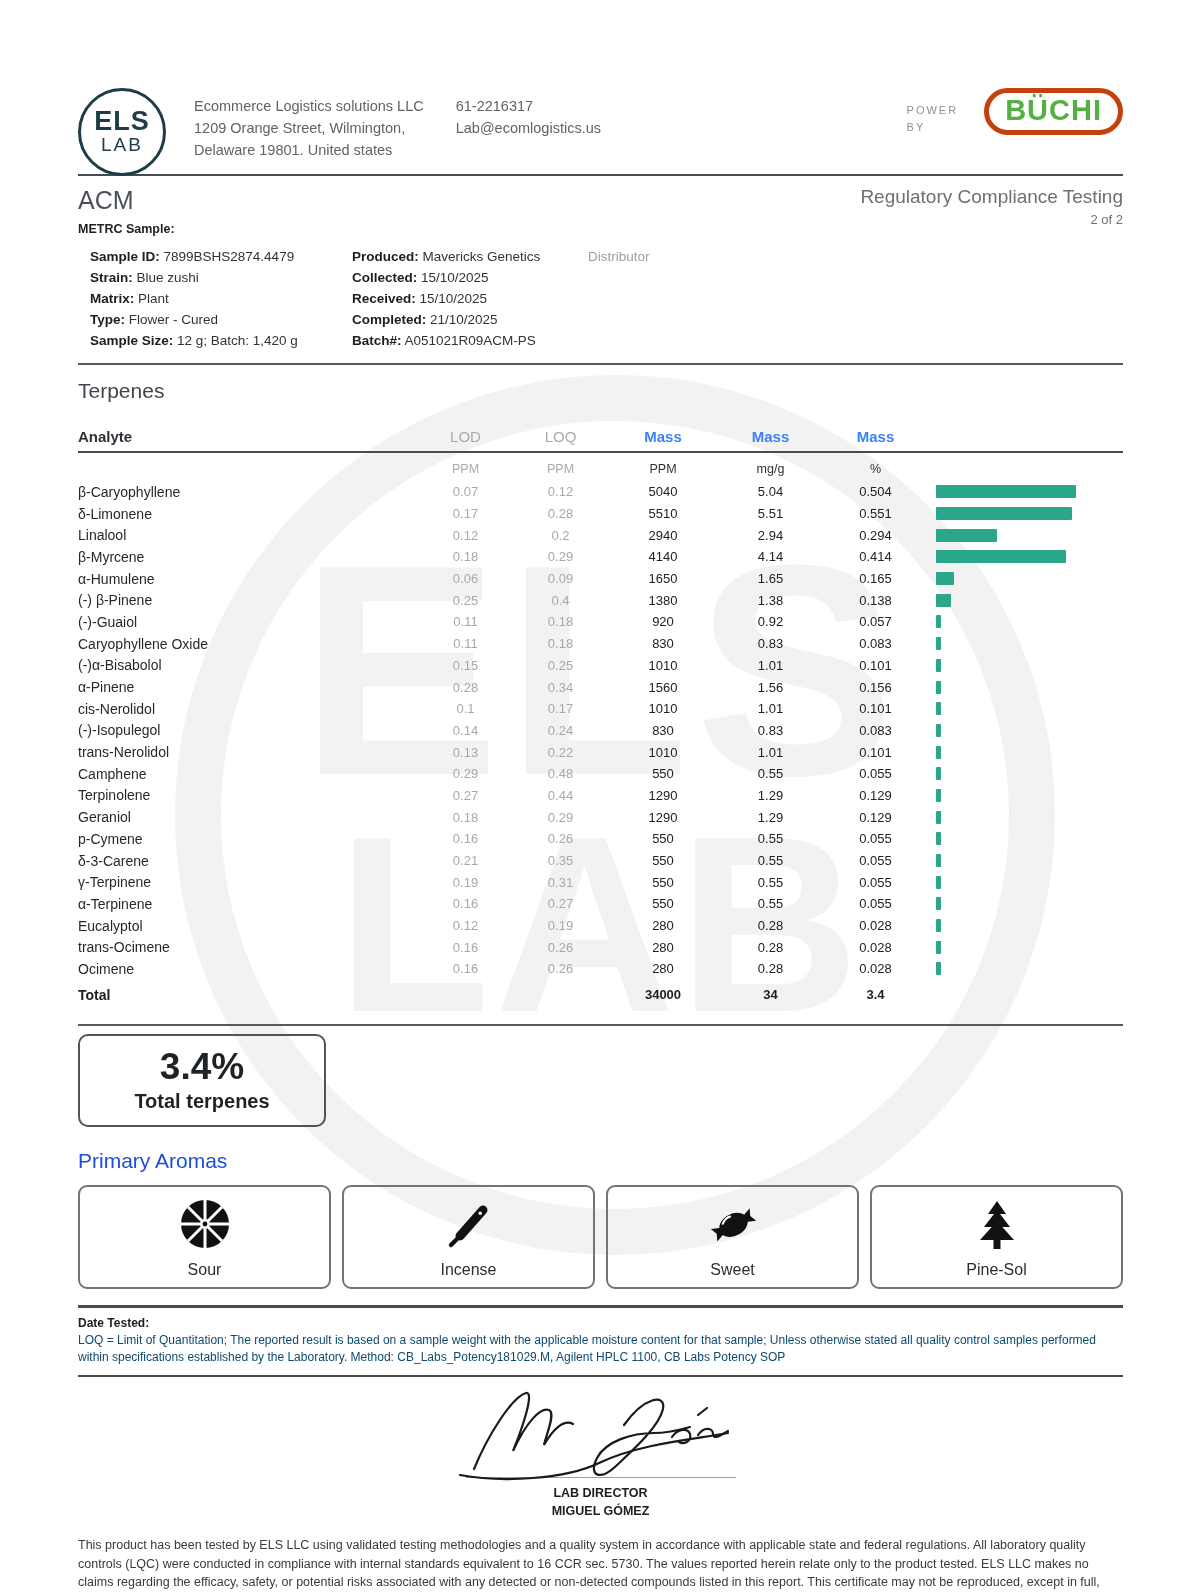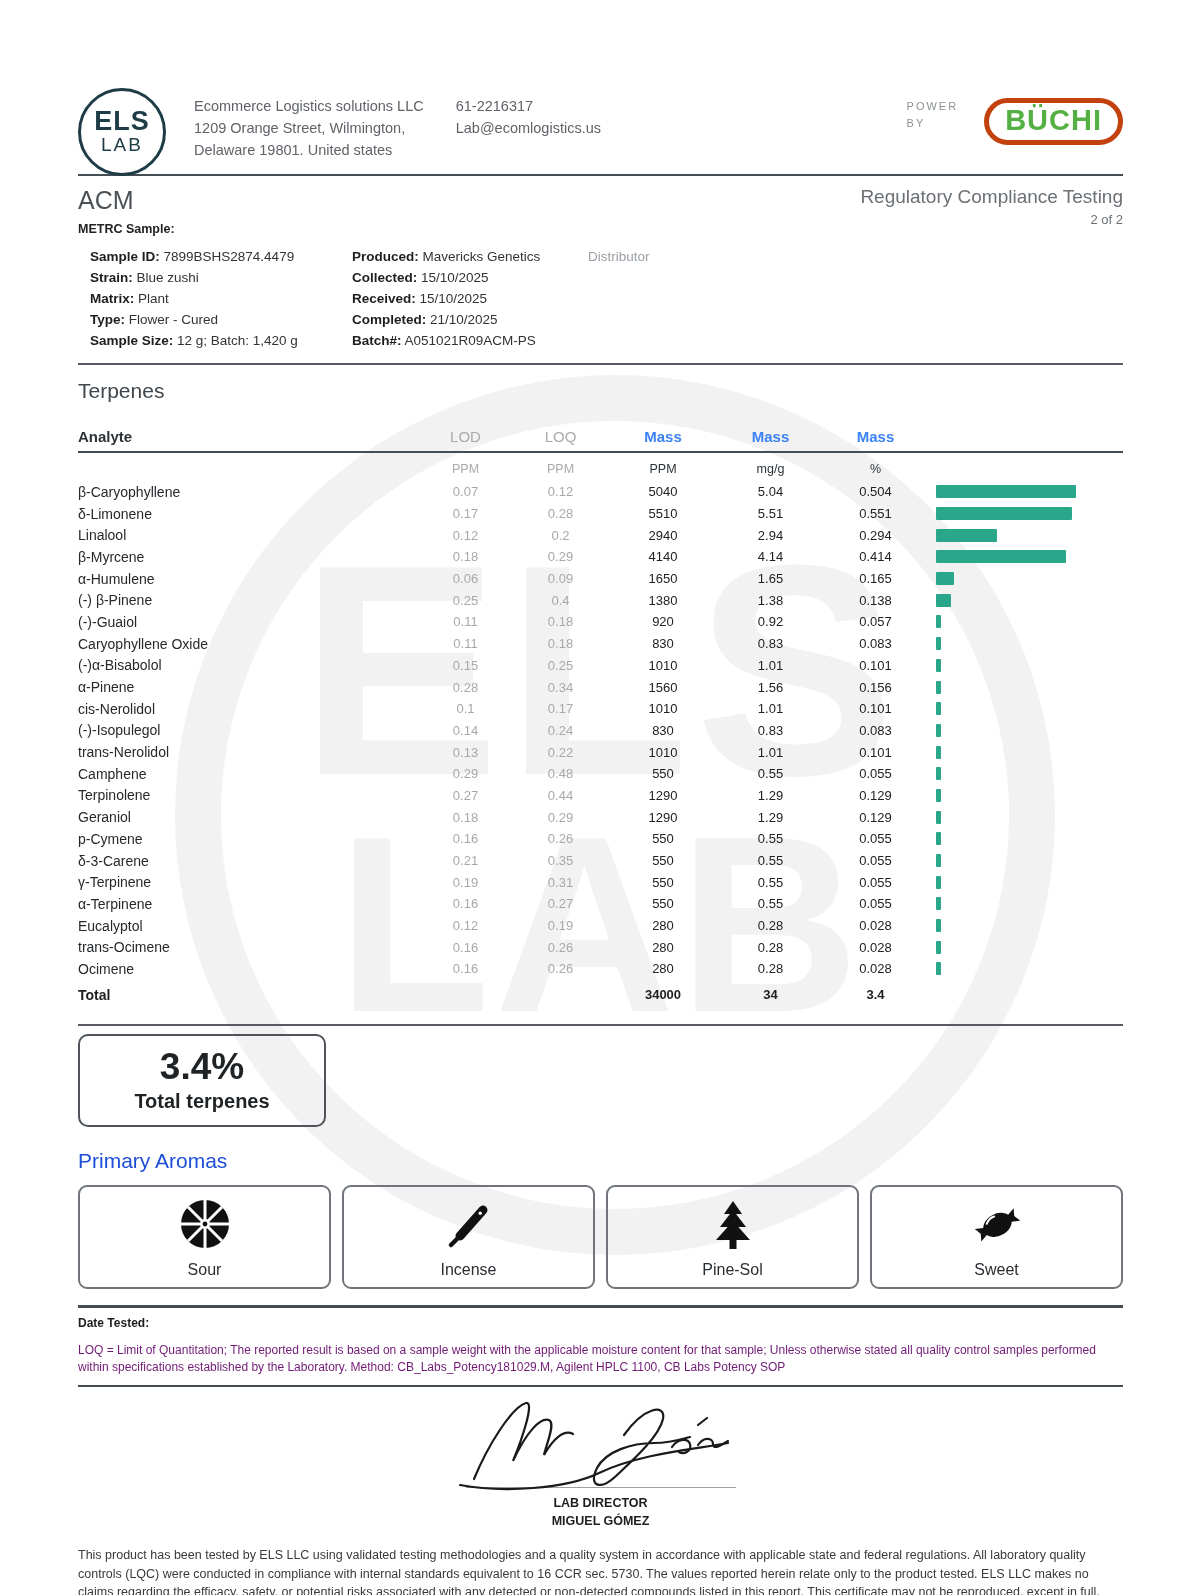--- a/index.html
+++ b/index.html
@@ -14,21 +14,21 @@
   .wm-els { position:absolute; left:0; top:520px; width:1201px; text-align:center; font-size:300px; font-weight:800; letter-spacing:6px; color:#f2f2f2; line-height:1; }
   .wm-lab { position:absolute; left:0; top:800px; width:1201px; text-align:center; font-size:250px; font-weight:800; letter-spacing:4px; color:#f2f2f2; line-height:1; }
 
   
   .hdr { display:flex; align-items:flex-start; height:86px; }
   .logo-circle { width:88px; height:88px; border:3px solid #1d3c46; border-radius:50%; display:flex; flex-direction:column; align-items:center; justify-content:center; color:#1d3c46; flex:none; }
   .logo-els { font-size:27px; font-weight:800; letter-spacing:1px; line-height:1; }
   .logo-lab { font-size:19px; font-weight:400; letter-spacing:2px; line-height:1.1; }
   .hdr-company { margin-left:28px; margin-top:8px; font-size:14.5px; color:#5f6368; line-height:1.5; }
   .hdr-contact { margin-left:32px; margin-top:8px; font-size:14.5px; color:#5f6368; line-height:1.5; }
-  .hdr-right { margin-left:auto; display:flex; align-items:flex-start; margin-top:10px; }
+  .hdr-right { margin-left:auto; display:flex; align-items:flex-end; }
   .power-by { font-size:11px; letter-spacing:2px; color:#8d9296; line-height:1.5; margin-right:26px; }
   .buchi-pill { border:5px solid #c2410c; border-radius:999px; padding:1px 16px 3px 16px; color:#54b043; font-size:29px; font-weight:800; letter-spacing:1px; line-height:1.15; }
 
   .hr-dark { height:2px; background:#454c52; }
   .hr-mid  { height:2px; background:#555b60; }
 
   
   .report-head { display:flex; justify-content:space-between; align-items:flex-start; margin-top:10px; }
   .client-name { font-size:25px; font-weight:500; color:#4b5157; }
   .metrc { font-size:12.5px; font-weight:700; color:#222; margin-top:7px; }
@@ -71,21 +71,21 @@
   .sum-lab { font-size:20px; font-weight:700; color:#1f2326; margin-top:2px; }
   .aromas-title { font-size:21px; font-weight:400; color:#1d4ed8; margin:22px 0 12px 0; }
   .cards { display:flex; gap:11px; }
   .card { flex:1; border:2px solid #6f757a; border-radius:9px; height:104px; display:flex; flex-direction:column; align-items:center; justify-content:flex-end; padding-bottom:8px; background:transparent; }
   .card .icn { flex:1; display:flex; align-items:center; justify-content:center; }
   .card .lbl { font-size:16px; color:#2a2e32; }
 
   
   .foot-hr1 { height:3px; background:#454c52; margin-top:16px; }
   .date-tested { font-size:12px; font-weight:700; color:#1e1e1e; margin-top:8px; }
-  .loq-note { font-size:12px; color:#701a75; line-height:1.45; margin-top:12px; max-width:1044px; }
+  .loq-note { font-size:12px; color:#0c4a6e; line-height:1.45; margin-top:2px; max-width:1044px; }
   .foot-hr2 { height:2px; background:#454c52; margin-top:8px; }
   .sig-wrap { text-align:center; margin-top:6px; }
   .sig-svg { display:inline-block; }
   .sig-line { width:270px; height:1px; background:#9aa0a6; margin:-14px auto 6px auto; }
   .sig-role, .sig-name { font-size:12.5px; font-weight:700; color:#1e1e1e; line-height:1.45; }
   .disclaimer { font-size:12.5px; color:#3a3a3a; line-height:1.5; margin-top:16px; }
 </style>
 </head>
 <body>
 
@@ -511,42 +511,42 @@
     <line x1="17" y1="38" x2="40" y2="12" stroke="#111" stroke-width="9" stroke-linecap="round"></line>
     <line x1="8" y1="47" x2="16" y2="39" stroke="#111" stroke-width="4.5" stroke-linecap="round"></line>
     <circle cx="37.2" cy="15.2" r="1.7" fill="#fff"></circle>
   </svg>
           </div>
           <div class="lbl">Incense</div>
         </div>
 
         <div class="card">
           <div class="icn">
-            <svg width="52" height="52" viewBox="0 0 52 52">
-    <polygon points="26,3 35,16 17,16" fill="#111"></polygon>
-    <polygon points="26,12 39,29 13,29" fill="#111"></polygon>
-    <polygon points="26,23 43,42 9,42" fill="#111"></polygon>
-    <rect x="22.5" y="42" width="7" height="9" fill="#111"></rect>
-  </svg>
-          </div>
-          <div class="lbl">Pine-Sol</div>
-        </div>
-
-        <div class="card">
-          <div class="icn">
             <svg width="56" height="52" viewBox="0 0 56 52">
     <g transform="rotate(-28 28 26)">
       <polygon points="6,20 16,24 16,30 6,34 9,27" fill="#111"></polygon>
       <polygon points="50,20 40,24 40,30 50,34 47,27" fill="#111"></polygon>
       <ellipse cx="28" cy="27" rx="15" ry="11" fill="#111"></ellipse>
       <path d="M19,21 q5,-4 10,-3" stroke="#fff" stroke-width="2" fill="none" stroke-linecap="round"></path>
     </g>
   </svg>
           </div>
           <div class="lbl">Sweet</div>
+        </div>
+
+        <div class="card">
+          <div class="icn">
+            <svg width="52" height="52" viewBox="0 0 52 52">
+    <polygon points="26,3 35,16 17,16" fill="#111"></polygon>
+    <polygon points="26,12 39,29 13,29" fill="#111"></polygon>
+    <polygon points="26,23 43,42 9,42" fill="#111"></polygon>
+    <rect x="22.5" y="42" width="7" height="9" fill="#111"></rect>
+  </svg>
+          </div>
+          <div class="lbl">Pine-Sol</div>
         </div>
       </div>
 
     <div class="foot-hr1"></div>
     <div class="date-tested">Date Tested:</div>
     <div class="loq-note">LOQ = Limit of Quantitation; The reported result is based on a sample weight with the applicable moisture content for that sample; Unless otherwise stated all quality control samples performed within specifications established by the Laboratory. Method: CB_Labs_Potency181029.M, Agilent HPLC 1100, CB Labs Potency SOP</div>
     <div class="foot-hr2"></div>
 
     <div class="sig-wrap">
       <svg class="sig-svg" width="330" height="104" viewBox="0 0 330 104">

